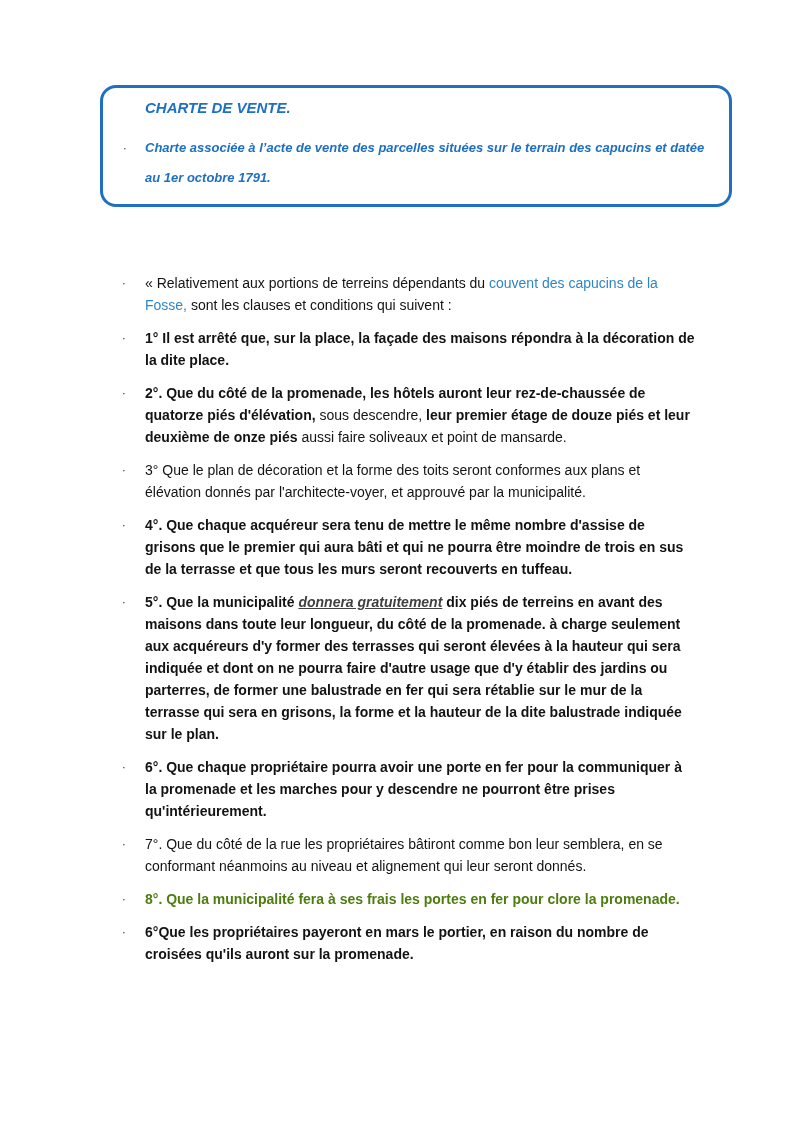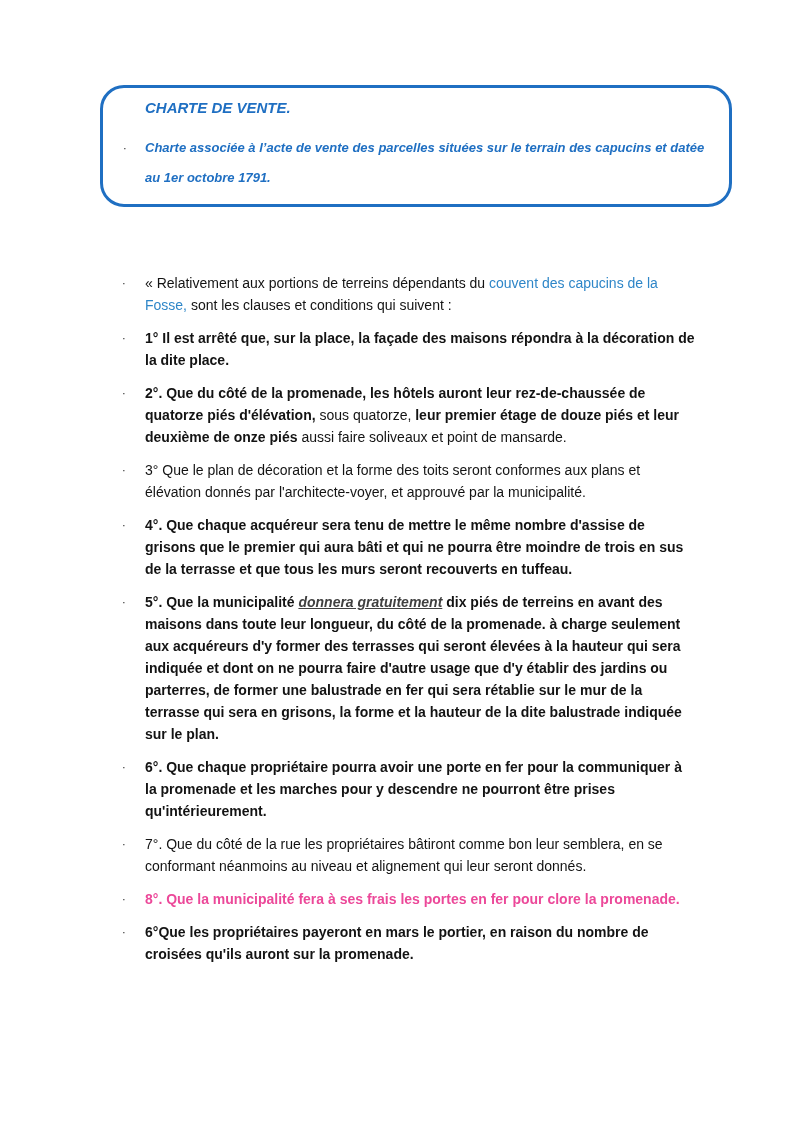--- a/index.html
+++ b/index.html
@@ -13,21 +13,21 @@
   }
 
   
   .callout {
     position:absolute;
     left:100px;
     top:85px;
     width:632px;
     box-sizing:border-box;
     border:3px solid #1f6fc2;
-    border-radius:24px;
+    border-radius:16px;
     padding:9px 24px 11px 0;
     background:#ffffff;
   }
   .callout-title {
     margin-left:42px;
     color:#1f6fc2;
     font-weight:700;
     font-style:italic;
     font-size:15px;
     line-height:21px;
@@ -72,21 +72,21 @@
   .clause p {
     margin:0;
     flex:1;
     font-size:14px;
     line-height:22px;
     color:#131313;
   }
   .s-b    { font-weight:700; }
   .s-r    { font-weight:400; }
   .s-blue { color:#2e86c8; font-weight:400; }
-  .s-blueb{ color:#ec4899; font-weight:700; }
+  .s-blueb{ color:#4d7c0f; font-weight:700; }
   .s-link { color:#404040; font-weight:700; font-style:italic; text-decoration:underline; }
 </style>
 </head>
 <body>
 
 <div class="page">
 
   <div class="callout">
     <div class="callout-title">CHARTE DE VENTE.</div>
     <div class="callout-item">
@@ -99,21 +99,21 @@
       <div class="clause">
         <span class="marker">·</span>
         <p><span class="s-r">« Relativement aux portions de terreins dépendants du </span><span class="s-blue">couvent des capucins de la Fosse,</span><span class="s-r"> sont les clauses et conditions qui suivent :</span></p>
       </div>
       <div class="clause">
         <span class="marker">·</span>
         <p><span class="s-b">1° Il est arrêté que, sur la place, la façade des maisons répondra à la décoration de la dite place.</span></p>
       </div>
       <div class="clause">
         <span class="marker">·</span>
-        <p><span class="s-b">2°. Que du côté de la promenade, les hôtels auront leur rez-de-chaussée de quatorze piés d'élévation, </span><span class="s-r">sous quatorze, </span><span class="s-b">leur premier étage de douze piés et leur deuxième de onze piés </span><span class="s-r">aussi faire soliveaux et point de mansarde.</span></p>
+        <p><span class="s-b">2°. Que du côté de la promenade, les hôtels auront leur rez-de-chaussée de quatorze piés d'élévation, </span><span class="s-r">sous descendre, </span><span class="s-b">leur premier étage de douze piés et leur deuxième de onze piés </span><span class="s-r">aussi faire soliveaux et point de mansarde.</span></p>
       </div>
       <div class="clause">
         <span class="marker">·</span>
         <p><span class="s-r">3° Que le plan de décoration et la forme des toits seront conformes aux plans et élévation donnés par l'architecte-voyer, et approuvé par la municipalité.</span></p>
       </div>
       <div class="clause">
         <span class="marker">·</span>
         <p><span class="s-b">4°. Que chaque acquéreur sera tenu de mettre le même nombre d'assise de grisons que le premier qui aura bâti et qui ne pourra être moindre de trois en sus de la terrasse et que tous les murs seront recouverts en tuffeau.</span></p>
       </div>
       <div class="clause">

